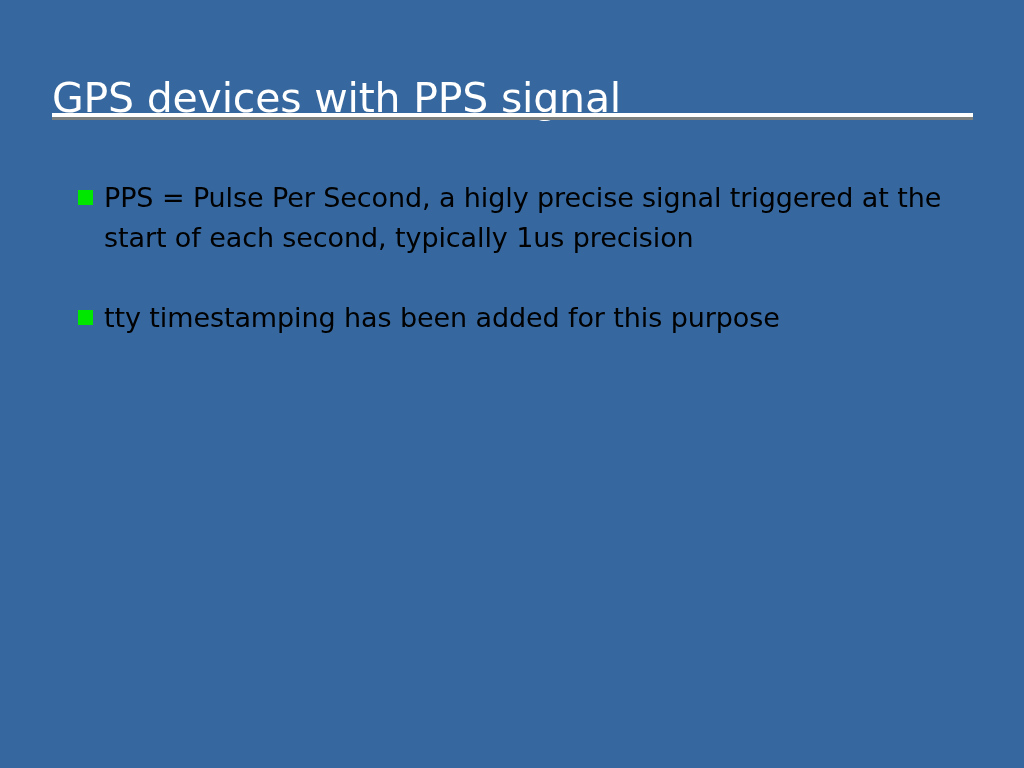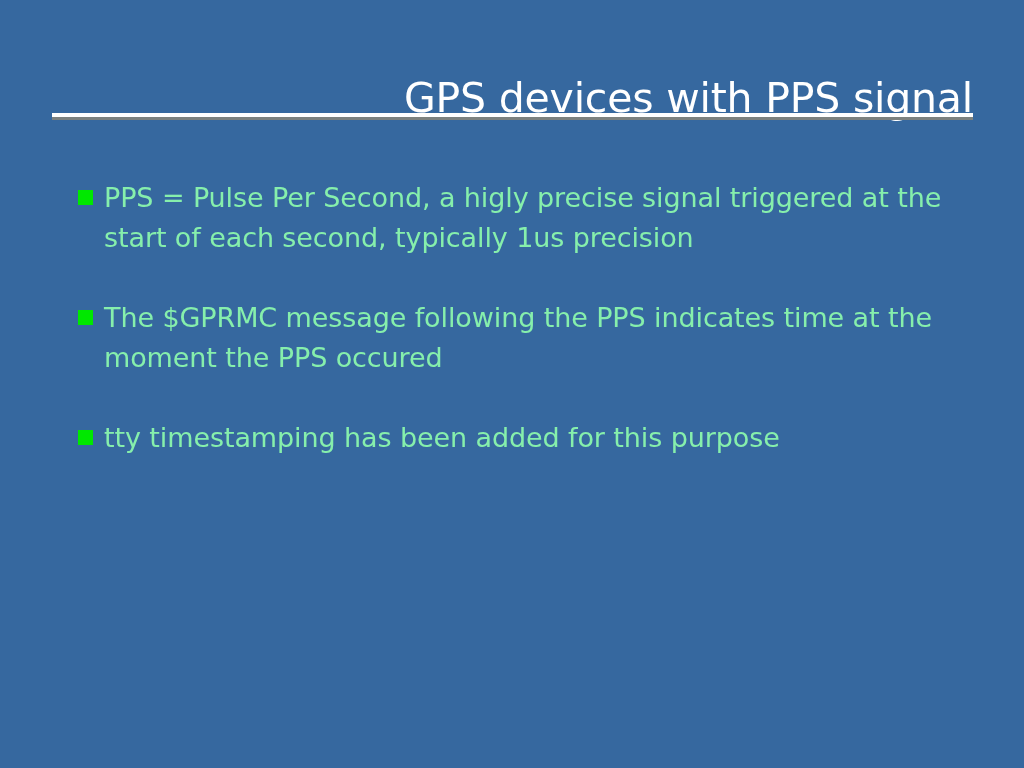--- a/index.html
+++ b/index.html
@@ -22,21 +22,21 @@
     box-sizing: border-box;
     overflow: hidden;
   }
 
   
   #slide-title {
     position: absolute;
     left: 52px;
     top: 46px;
     width: 921px;
-    text-align: right;
+    text-align: left;
     color: #ffffff;
     font-family: "DejaVu Sans", "Liberation Sans", sans-serif;
     font-size: 41px;
     font-weight: 400;
     line-height: 50px;
     letter-spacing: -0.2px;
     white-space: nowrap;
   }
 
   
@@ -69,21 +69,21 @@
     position: absolute;
     left: 78px;
     top: 178px;
     width: 880px;
   }
 
   .bullet-item {
     position: relative;
     padding-left: 26px;
     margin-bottom: 40px;
-    color: #86efac;
+    color: #000000;
     font-family: "DejaVu Sans", "Liberation Sans", sans-serif;
     font-size: 27px;
     font-weight: 400;
     line-height: 40px;
     letter-spacing: -0.1px;
   }
 
   .bullet-item:last-child {
     margin-bottom: 16px;
   }
@@ -113,24 +113,20 @@
     <div class="rule-shadow"></div>
   </div>
 
   <div id="bullet-list">
 
     <div class="bullet-item">
       <span class="bullet-marker"></span>
       <span class="bullet-text">PPS = Pulse Per Second, a higly precise signal triggered at the start of each second, typically 1us precision</span>
     </div>
 
-    <div class="bullet-item">
-      <span class="bullet-marker"></span>
-      <span class="bullet-text">The $GPRMC message following the PPS indicates time at the moment the PPS occured</span>
-    </div>
 
     <div class="bullet-item">
       <span class="bullet-marker"></span>
       <span class="bullet-text">tty timestamping has been added for this purpose</span>
     </div>
 
   </div>
 
 </div>
 

